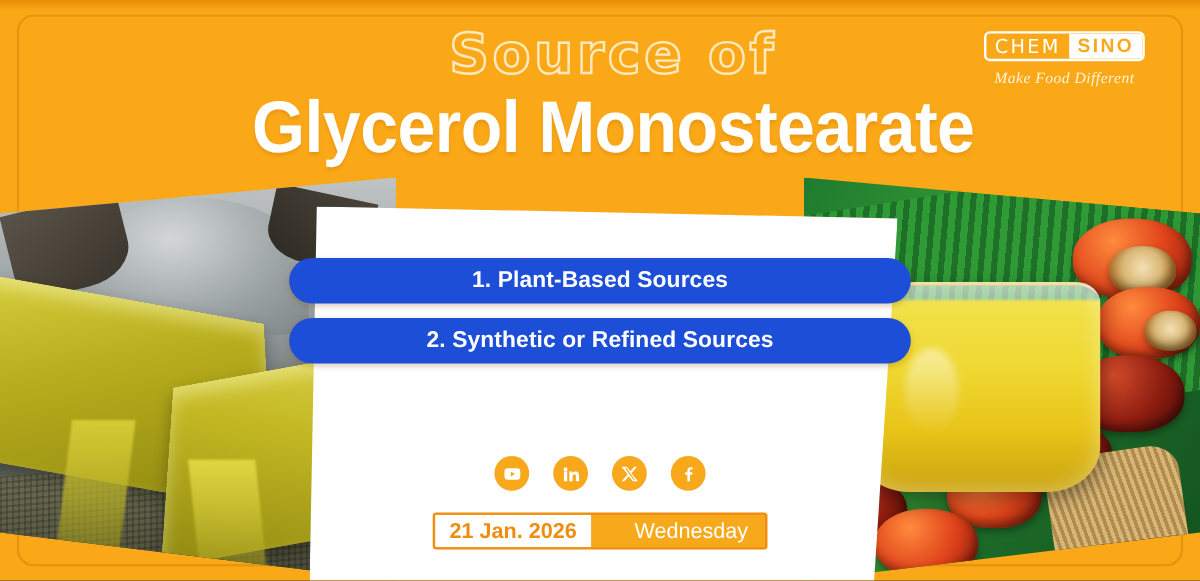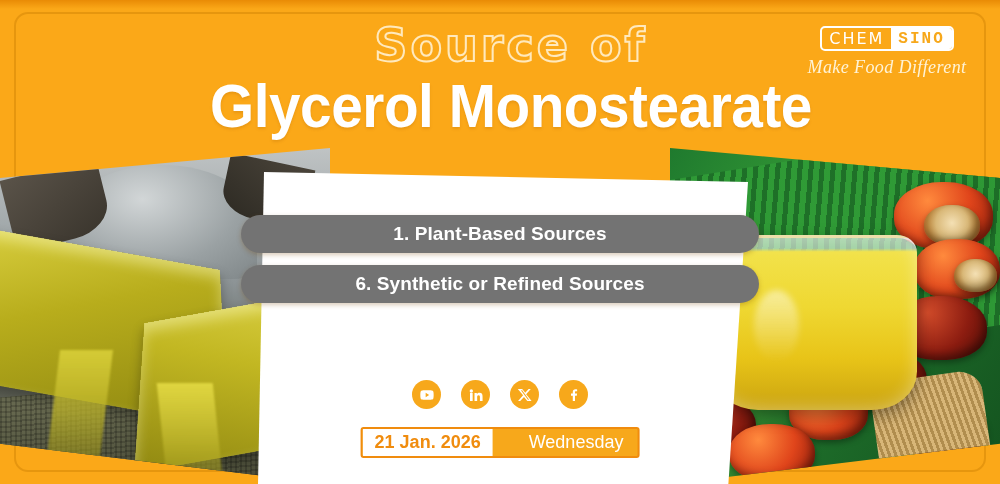--- a/index.html
+++ b/index.html
@@ -63,25 +63,25 @@
   }
   .logo-chem{
     color:#ffffff;font-weight:400;font-size:16px;letter-spacing:2px;
     padding:0 7px;display:flex;align-items:center;
     font-family:"DejaVu Sans", sans-serif;
   }
   .logo-sino{
     background:#ffffff;color:#F7A81B;
     font-weight:700;font-size:16px;letter-spacing:2px;
     padding:0 7px;display:flex;align-items:center;
-    font-family:Liberation Mono, monospace;
+    font-family:Liberation Sans, sans-serif;
   }
   .logo-tag{
     margin-top:6px;
-    color:#fff3d6;font-style:italic;font-size:18px;letter-spacing:.4px;
+    color:#fff3d6;font-style:italic;font-size:13px;letter-spacing:.4px;
     font-family:"Liberation Serif", serif;
   }
 
   
   .photo{
     position:absolute;top:148px;height:336px;z-index:3;
     overflow:hidden;
   }
   .photo-left{
     left:0;width:330px;
@@ -210,21 +210,21 @@
     clip-path:polygon(6px 0, 100% 10px, 96% 100%, 0 100%);
     box-shadow:0 2px 12px rgba(0,0,0,.18);
   }
 
   
   .pill-stack{position:absolute;left:0;top:215px;width:100%;z-index:5;}
   .pill{
     position:relative;
     margin:0 auto 12px auto;
     height:38px;
-    background:#737373;
+    background:#1d4ed8;
     border-radius:19px;
     display:flex;align-items:center;justify-content:center;
     color:#ffffff;font-weight:700;font-size:19px;
     letter-spacing:.1px;
     box-shadow:0 2px 5px rgba(120,70,0,.28);
     font-family:"Liberation Sans", sans-serif;
     white-space:nowrap;
   }
   .pill-1{width:518px;}
   .pill-2{width:518px;}
@@ -323,21 +323,21 @@
   <div class="logo">
     <div class="logo-mark">
       <span class="logo-chem">CHEM</span>
       <span class="logo-sino">SINO</span>
     </div>
     <div class="logo-tag">Make Food Different</div>
   </div>
 
   <div class="pill-stack">
     <div class="pill pill-1">1. Plant-Based Sources</div>
-    <div class="pill pill-3">6. Synthetic or Refined Sources</div>
+    <div class="pill pill-3">2. Synthetic or Refined Sources</div>
   </div>
 
   <div class="social">
     <a href="#">
       <svg viewBox="0 0 24 24">
           <path d="M21.6 7.2c-.2-1.1-.9-1.9-2-2.1C17.8 4.7 12 4.7 12 4.7s-5.8 0-7.6.4c-1.1.2-1.8 1-2 2.1C2 9 2 12 2 12s0 3 .4 4.8c.2 1.1.9 1.9 2 2.1 1.8.4 7.6.4 7.6.4s5.8 0 7.6-.4c1.1-.2 1.8-1 2-2.1.4-1.8.4-4.8.4-4.8s0-3-.4-4.8zM10 15.2V8.8l5.2 3.2L10 15.2z"></path>
         </svg>
     </a>
     <a href="#">
       <svg viewBox="0 0 24 24">

